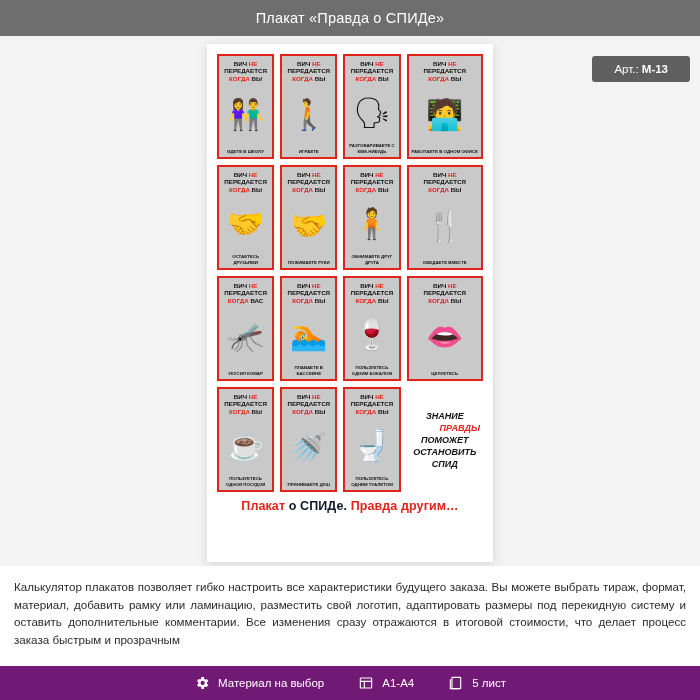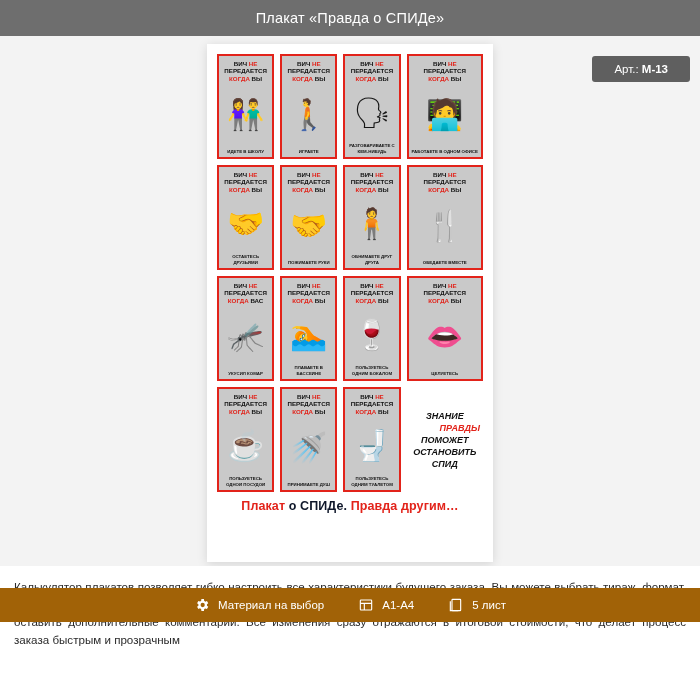--- a/index.html
+++ b/index.html
@@ -5,21 +5,21 @@
   * { box-sizing: border-box; }
   html, body {
     margin: 0; padding: 0;
     width: 700px; height: 700px;
     font-family: "Liberation Sans", sans-serif;
     background: #ffffff;
     overflow: hidden;
   }
   .page {
     position: relative;
-    width: 700px; height: 622px;
+    width: 700px; height: 700px;
     background: #ffffff;
   }
 
   
   .header {
     height: 36px;
     background: #6e6e6e;
     color: #ffffff;
     display: flex;
     align-items: center;
@@ -141,21 +141,21 @@
     color: #2b2b2b;
     text-align: justify;
     height: 100px;
   }
 
   
   .bottombar {
     position: absolute;
     bottom: 0; left: 0; right: 0;
     height: 34px;
-    background: #a16207;
+    background: #701a75;
     color: #fff;
     display: flex;
     align-items: center;
     justify-content: center;
     gap: 34px;
     font-size: 11.5px;
   }
   .bitem { display: flex; align-items: center; gap: 8px; }
   .bitem svg { display: block; }
 </style>

